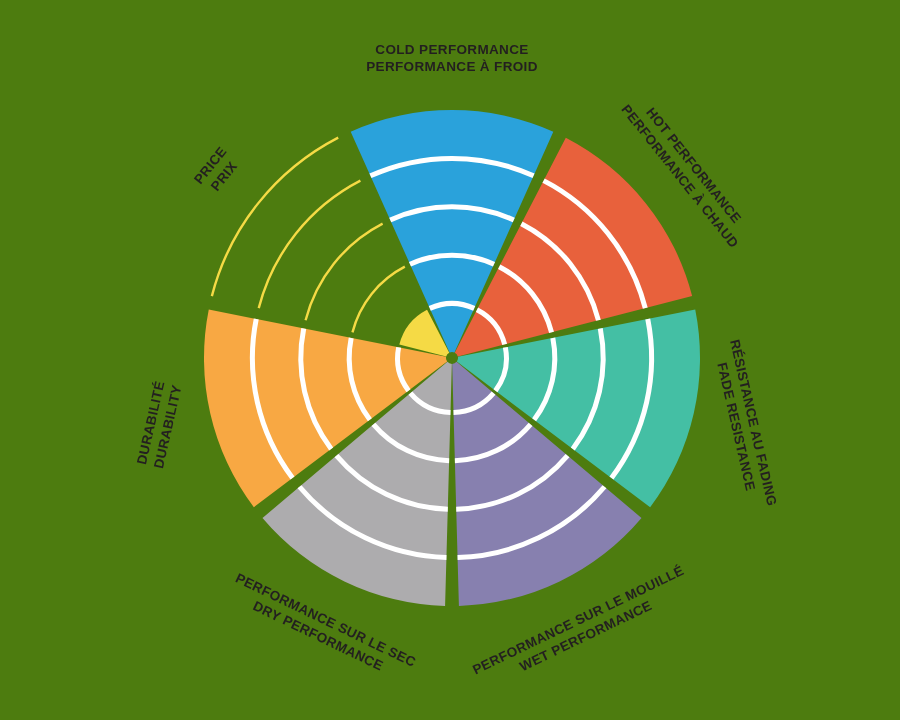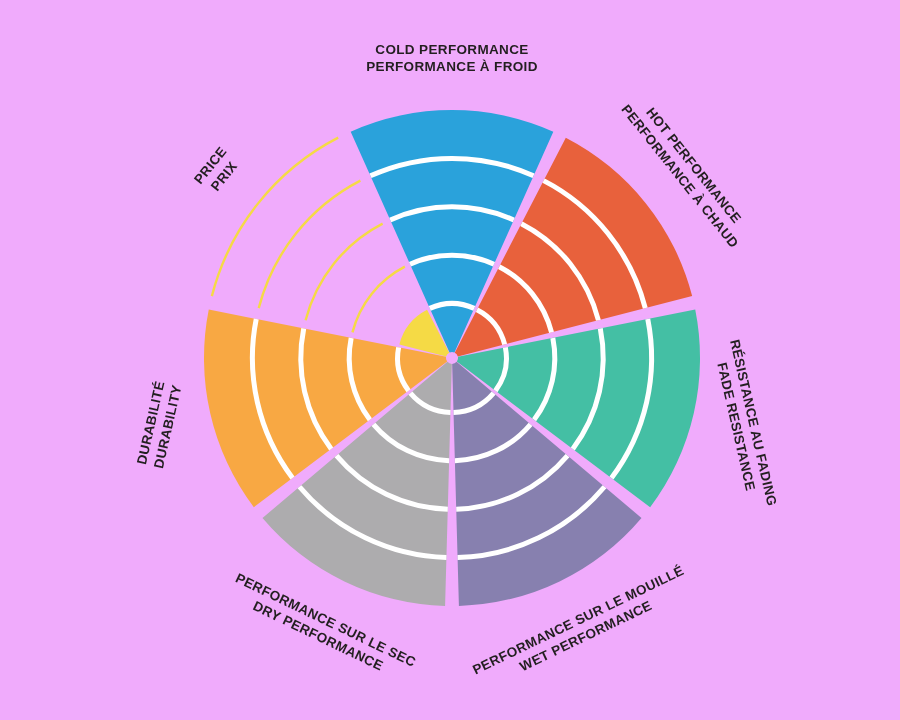--- a/index.html
+++ b/index.html
@@ -11,21 +11,21 @@
   body {
     width: 900px;
     height: 720px;
     overflow: hidden;
     font-family: "Liberation Sans", "DejaVu Sans", sans-serif;
   }
   .stage {
     position: relative;
     width: 900px;
     height: 720px;
-    background: #f0abfc;
+    background: #4d7c0f;
   }
   svg text {
     font-family: "Liberation Sans", "DejaVu Sans", sans-serif;
     font-weight: 700;
     letter-spacing: 0.35px;
   }
 </style>
 </head>
 <body>
 

